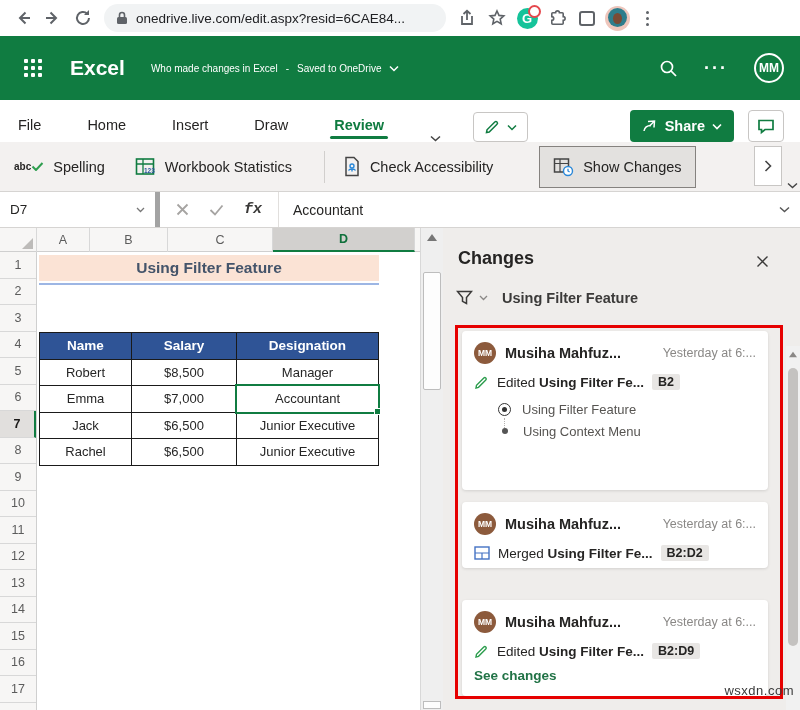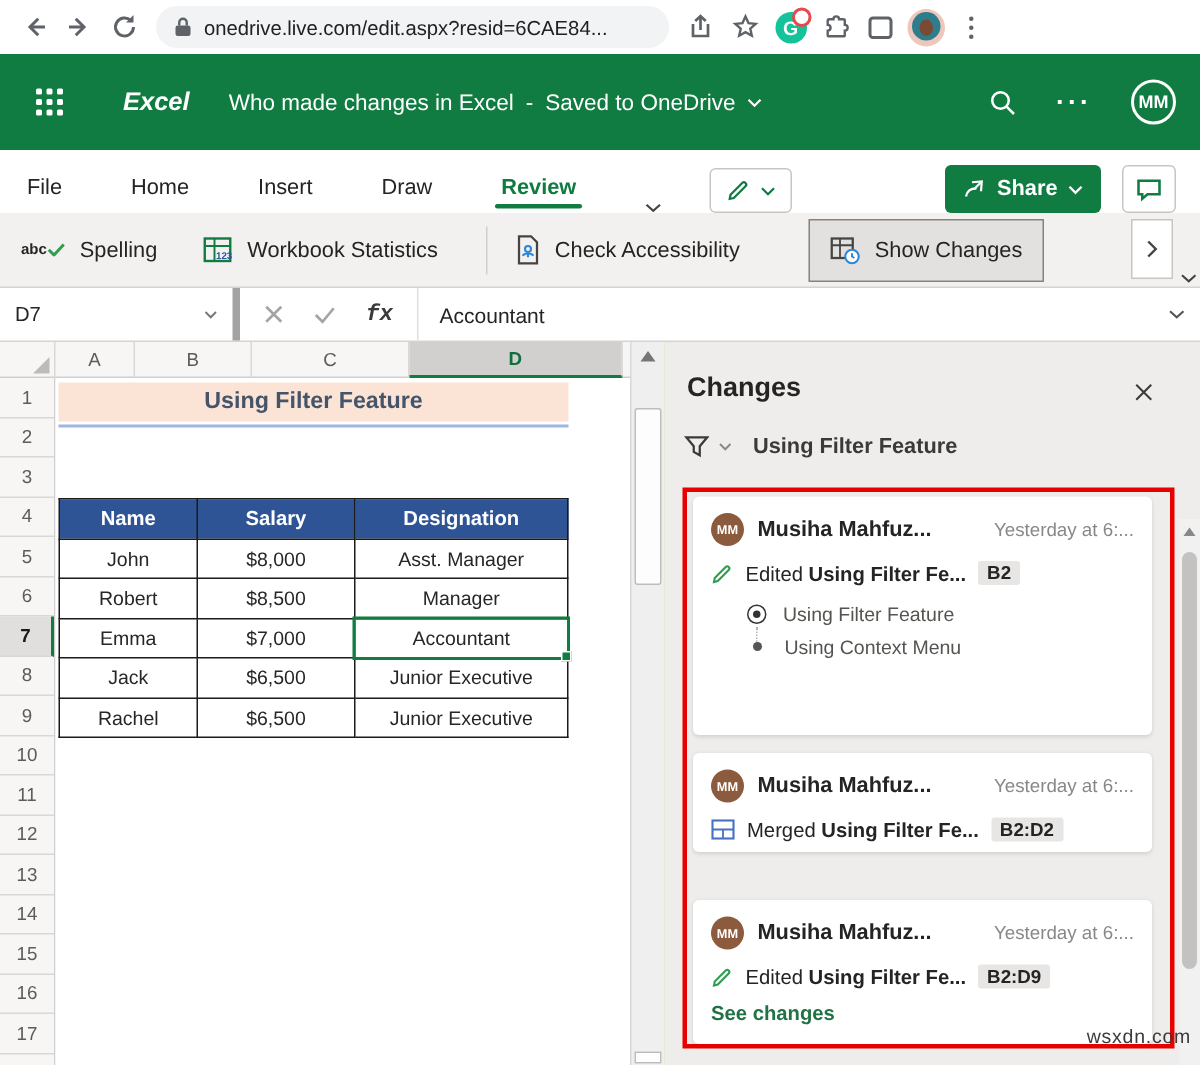--- a/index.html
+++ b/index.html
@@ -18,22 +18,22 @@
   .bavatar { width:25px; height:25px; border-radius:50%; background:#eec6bc; position:relative; overflow:hidden; }
   .bavatar::before { content:""; position:absolute; left:3px; top:2px; width:19px; height:19px; border-radius:50%; background:#2e7d8c; }
   .bavatar::after { content:""; position:absolute; left:8px; top:7px; width:9px; height:11px; border-radius:50%; background:#7a4a35; }
   .kebab { display:flex; flex-direction:column; gap:3px; align-items:center; }
   .kebab i { width:3px; height:3px; border-radius:50%; background:#5f6368; }
 
   
   .appbar { position:absolute; left:0; top:36px; width:800px; height:64px; background:#107c41; display:flex; align-items:center; color:#fff; padding:0 16px; }
   .waffle { display:grid; grid-template-columns:repeat(3,4px); grid-template-rows:repeat(3,4px); gap:3px; margin:0 14px 0 8px; }
   .waffle i { width:4px; height:4px; background:#fff; border-radius:1px; }
-  .appname { font-size:17px; font-weight:bold; margin:0 26px 0 26px;font-style:italic; }
-  .doctitle { font-size:15px; display:flex; align-items:center; gap:8px; white-space:nowrap; }
+  .appname { font-size:21px; font-weight:bold; margin:0 26px 0 14px; }
+  .doctitle { font-size:10px; display:flex; align-items:center; gap:8px; white-space:nowrap; }
   .appbar-right { margin-left:auto; display:flex; align-items:center; gap:26px; }
   .mm-badge { width:30px; height:30px; border:2px solid #fff; border-radius:50%; display:flex; align-items:center; justify-content:center; font-size:12px; font-weight:bold; }
 
   
   .tabsrow { position:absolute; left:0; top:100px; width:800px; height:42px; background:#fff; display:flex; align-items:flex-end; padding:0 16px; }
   .rtab { font-size:14.5px; color:#252423; margin-right:42px; padding:9px 2px; position:relative; }
   .rtab.active { color:#0f7b40; font-weight:bold; }
   .rtab.active::after { content:""; position:absolute; left:-2px; right:-2px; bottom:3px; height:3px; border-radius:2px; background:#107c41; }
   .tabchev { color:#444; margin-left:2px; }
   .editmode { margin-left:32px; height:30px; border:1px solid #c8c6c4; border-radius:4px; background:#fff; display:flex; align-items:center; gap:7px; padding:0 10px; }
@@ -377,25 +377,20 @@
     <div class="titleunder"></div>
 
     <table class="xtable">
       <tbody>
           <tr class="thead">
         <td class="c0">Name</td>
         <td class="c1">Salary</td>
         <td class="c2">Designation</td>
       </tr>
       <tr>
-        <td class="c0">John</td>
-        <td class="c1">$8,000</td>
-        <td class="c2">Asst. Manager</td>
-      </tr>
-      <tr>
         <td class="c0">Robert</td>
         <td class="c1">$8,500</td>
         <td class="c2">Manager</td>
       </tr>
       <tr>
         <td class="c0">Emma</td>
         <td class="c1">$7,000</td>
         <td class="c2 selcell">Accountant</td>
       </tr>
       <tr>

